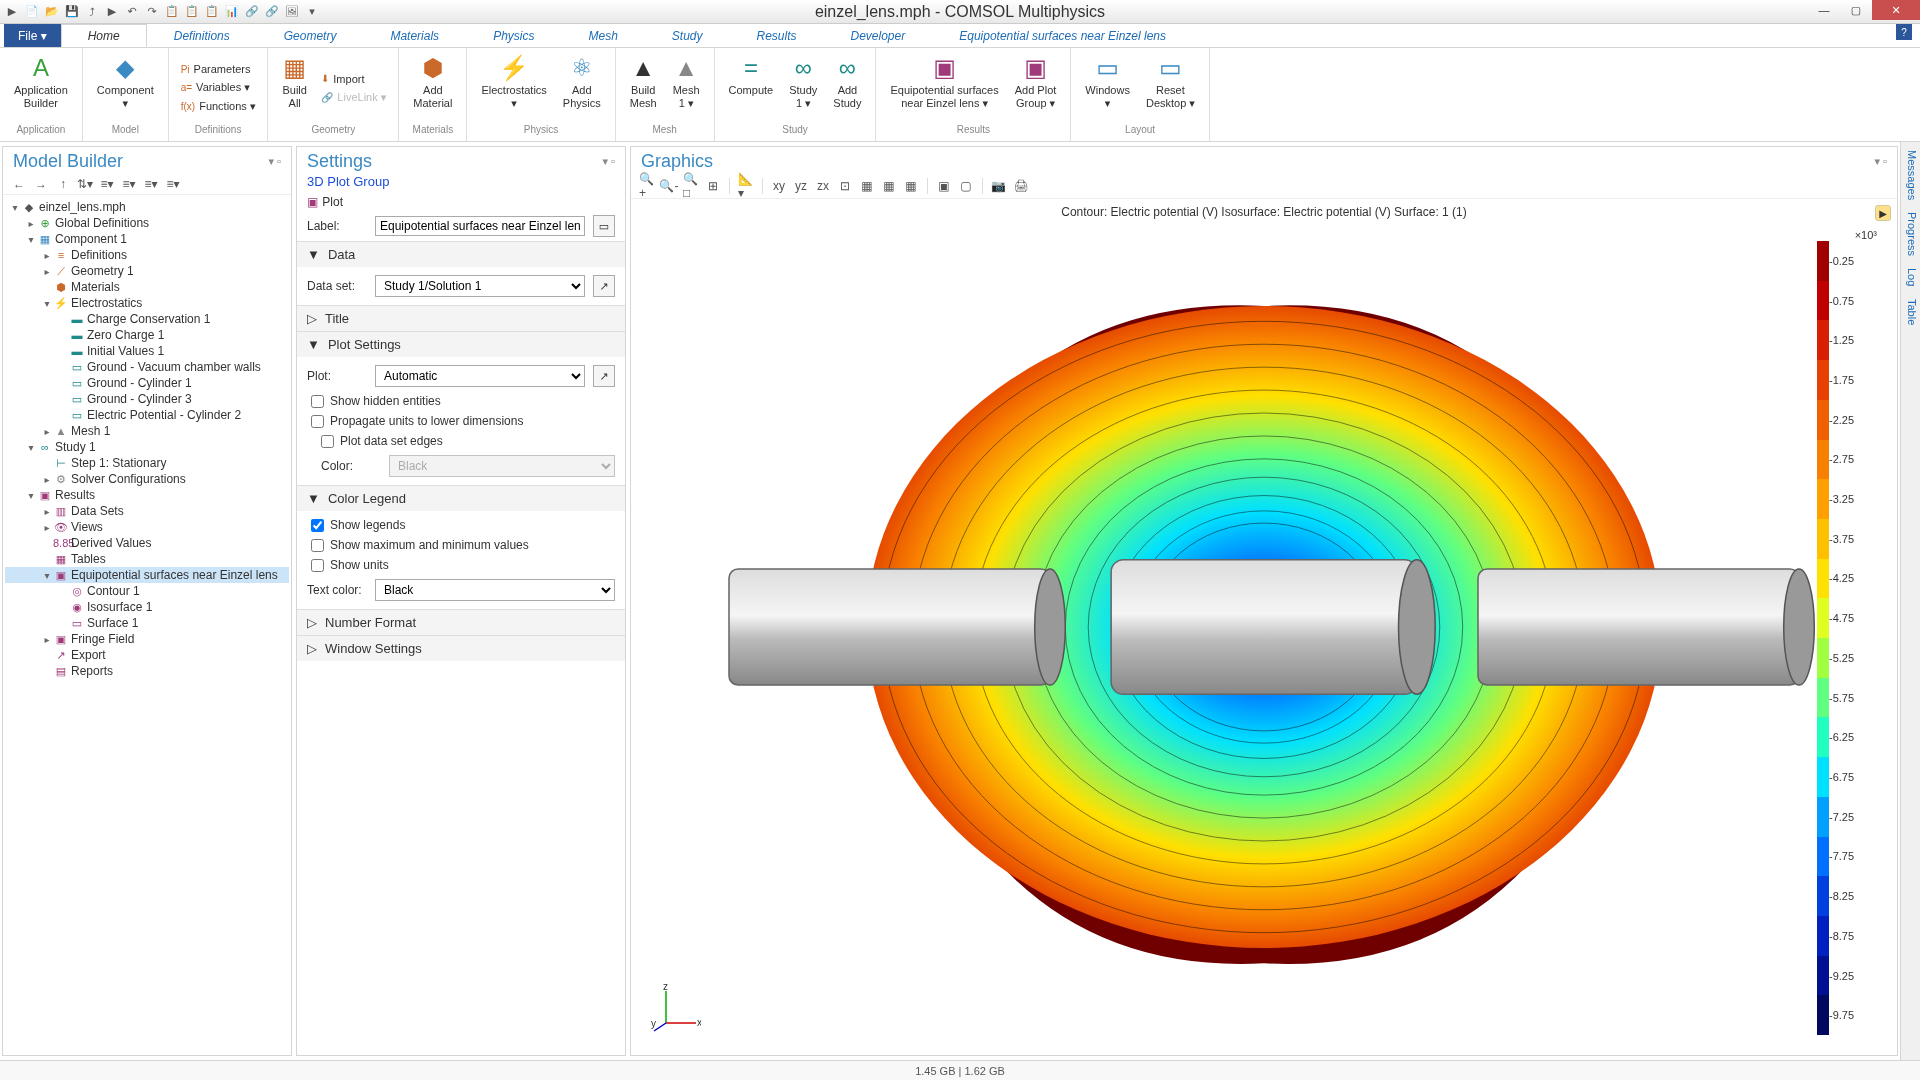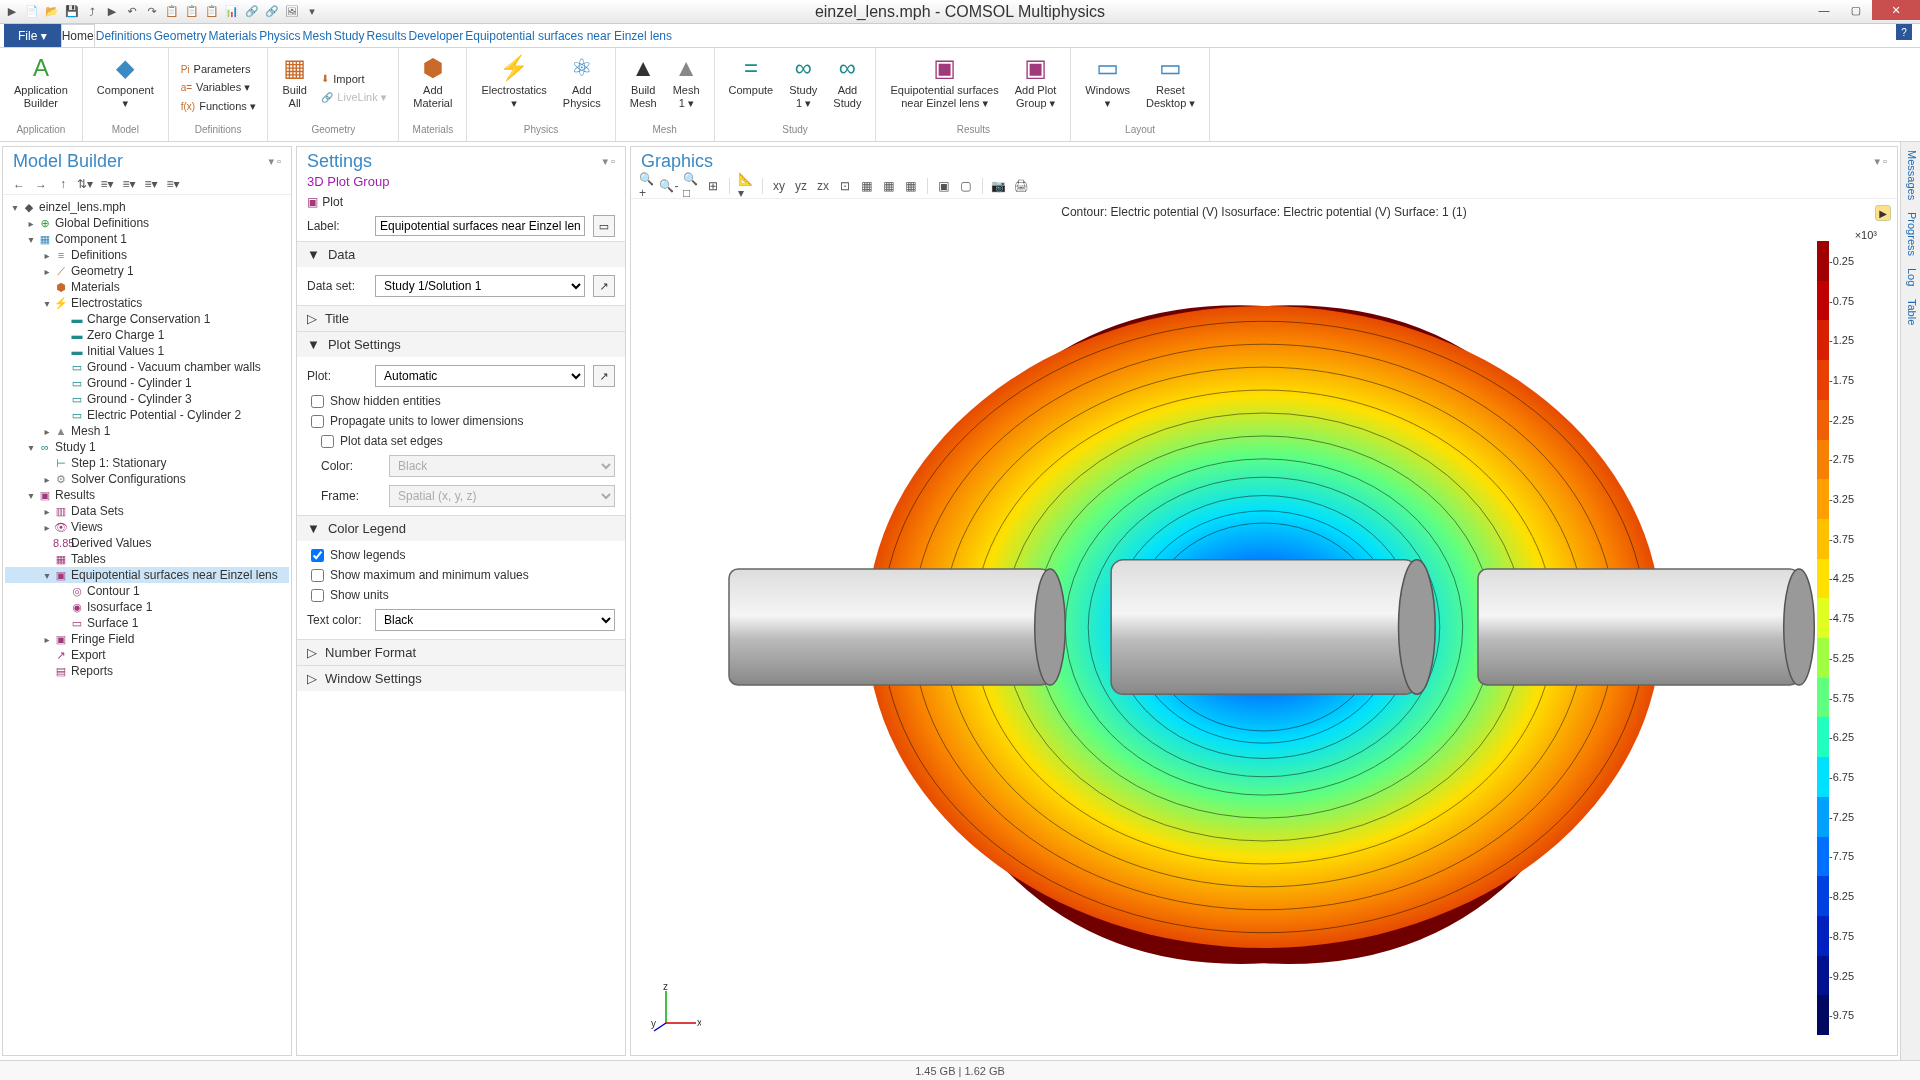--- a/index.html
+++ b/index.html
@@ -6,21 +6,21 @@
 body { background: #fff; font-size: 12px; color: #333; overflow: hidden; }
 .titlebar { height: 24px; background: linear-gradient(#fff, #e8e8e8); border-bottom: 1px solid #ccc; display: flex; align-items: center; padding: 0 4px; position: relative; }
 .qat { display: flex; gap: 4px; align-items: center; }
 .qat-icon { width: 16px; height: 16px; display: flex; align-items: center; justify-content: center; font-size: 11px; color: #555; cursor: pointer; }
 .titletext { position: absolute; left: 50%; transform: translateX(-50%); font-size: 16px; color: #333; }
 .winbtns { position: absolute; right: 0; top: 0; display: flex; }
 .winbtn { width: 32px; height: 20px; display: flex; align-items: center; justify-content: center; font-size: 11px; color: #333; cursor: pointer; }
 .winbtn.close { background: #c94f4f; color: #fff; width: 48px; }
 .menubar { height: 24px; background: #fff; border-bottom: 1px solid #d5d5d5; display: flex; align-items: stretch; padding-left: 4px; }
 .file-btn { background: #2b579a; color: #fff; padding: 0 14px; display: flex; align-items: center; font-size: 12px; cursor: pointer; }
-.tab { padding: 0 0; display: flex; align-items: center; color: #1e6db6; font-size: 12px; cursor: pointer; border: 1px solid transparent; }
+.tab { padding: 0 26px; display: flex; align-items: center; color: #1e6db6; font-size: 12px; cursor: pointer; border: 1px solid transparent; font-style: italic; }
 .tab.active { border: 1px solid #d5d5d5; border-bottom: 1px solid #fff; background: #fff; color: #333; }
 .help-icon { margin-left: auto; margin-right: 8px; width: 16px; height: 16px; background: #2b579a; color: #fff; font-size: 10px; display: flex; align-items: center; justify-content: center; cursor: pointer; }
 .ribbon { height: 94px; background: #fff; border-bottom: 1px solid #d5d5d5; display: flex; }
 .rgroup { border-right: 1px solid #e0e0e0; padding: 4px 8px 0 8px; display: flex; flex-direction: column; align-items: center; }
 .rgroup-row { display: flex; gap: 4px; height: 72px; }
 .rbig { display: flex; flex-direction: column; align-items: center; justify-content: flex-start; padding: 2px 6px; cursor: pointer; text-align: center; font-size: 11px; line-height: 1.2; gap: 2px; }
 .rbig .ico { font-size: 24px; height: 28px; display: flex; align-items: center; }
 .rsmall-col { display: flex; flex-direction: column; gap: 2px; justify-content: center; font-size: 11px; }
 .rsmall { display: flex; align-items: center; gap: 4px; padding: 2px 4px; cursor: pointer; }
 .rgroup-label { font-size: 10px; color: #888; text-align: center; padding-bottom: 2px; }
@@ -28,21 +28,21 @@
 .panel { border: 1px solid #d5d5d5; margin: 4px 2px; display: flex; flex-direction: column; background: #fff; }
 .panel-title { color: #3b8ac4; font-size: 18px; font-weight: 400; padding: 4px 10px 2px 10px; display: flex; align-items: center; justify-content: space-between; }
 .panel-toolbar { display: flex; gap: 6px; padding: 2px 8px; border-bottom: 1px solid #eee; color: #555; }
 .tb-icon { width: 16px; height: 16px; display: flex; align-items: center; justify-content: center; font-size: 12px; cursor: pointer; }
 .tree { flex: 1; overflow: auto; padding: 4px 2px; font-size: 12px; }
 .tree-row { display: flex; align-items: center; padding: 1px 2px; white-space: nowrap; cursor: pointer; }
 .tree-row.selected { background: #cce4f7; }
 .tw { display: inline-block; width: 12px; text-align: center; color: #666; font-size: 10px; }
 .ticon { width: 16px; text-align: center; font-size: 11px; margin-right: 2px; }
 .settings { flex: 1; overflow: auto; }
-.s-sub { color: #a21caf; font-size: 13px; padding: 0 10px 4px 10px; }
+.s-sub { color: #1d4ed8; font-size: 13px; padding: 0 10px 4px 10px; }
 .s-plotbar { display: flex; align-items: center; padding: 2px 10px; gap: 4px; }
 .s-row { display: flex; align-items: center; padding: 4px 10px; gap: 8px; }
 .s-row label { width: 60px; font-size: 12px; color: #333; }
 .s-row input[type=text], .s-row select { flex: 1; font-size: 12px; padding: 2px 4px; border: 1px solid #aaa; background: #fff; }
 .s-row select:disabled, .s-row input:disabled { background: #eee; color: #888; }
 .s-section { border-top: 1px solid #ddd; }
 .s-section-h { display: flex; align-items: center; padding: 5px 10px; font-size: 13px; color: #333; background: #f4f4f4; cursor: pointer; gap: 8px; }
 .s-section-body { padding: 4px 0; }
 .s-check { display: flex; align-items: center; gap: 6px; padding: 3px 14px; font-size: 12px; }
 .s-wide-label { width: 68px; }
@@ -460,24 +460,20 @@
               <span>Propagate units to lower dimensions</span>
             </div>
           <div class="s-check" style="padding-left:24px">
               <input type="checkbox" style="">
               <span>Plot data set edges</span>
             </div>
           <div class="s-row" style="padding-left:24px">
             <label>Color:</label>
             <select disabled=""><option>Black</option></select>
           </div>
-          <div class="s-row" style="padding-left:24px">
-            <label>Frame:</label>
-            <select disabled=""><option>Spatial  (x, y, z)</option></select>
-          </div>
         </div>
       </div>
       <div class="s-section">
         <div class="s-section-h">
             <span>▼</span>
             <span>Color Legend</span>
           </div>
         <div class="s-section-body">
           <div class="s-check">
               <input type="checkbox" checked="" style="">

